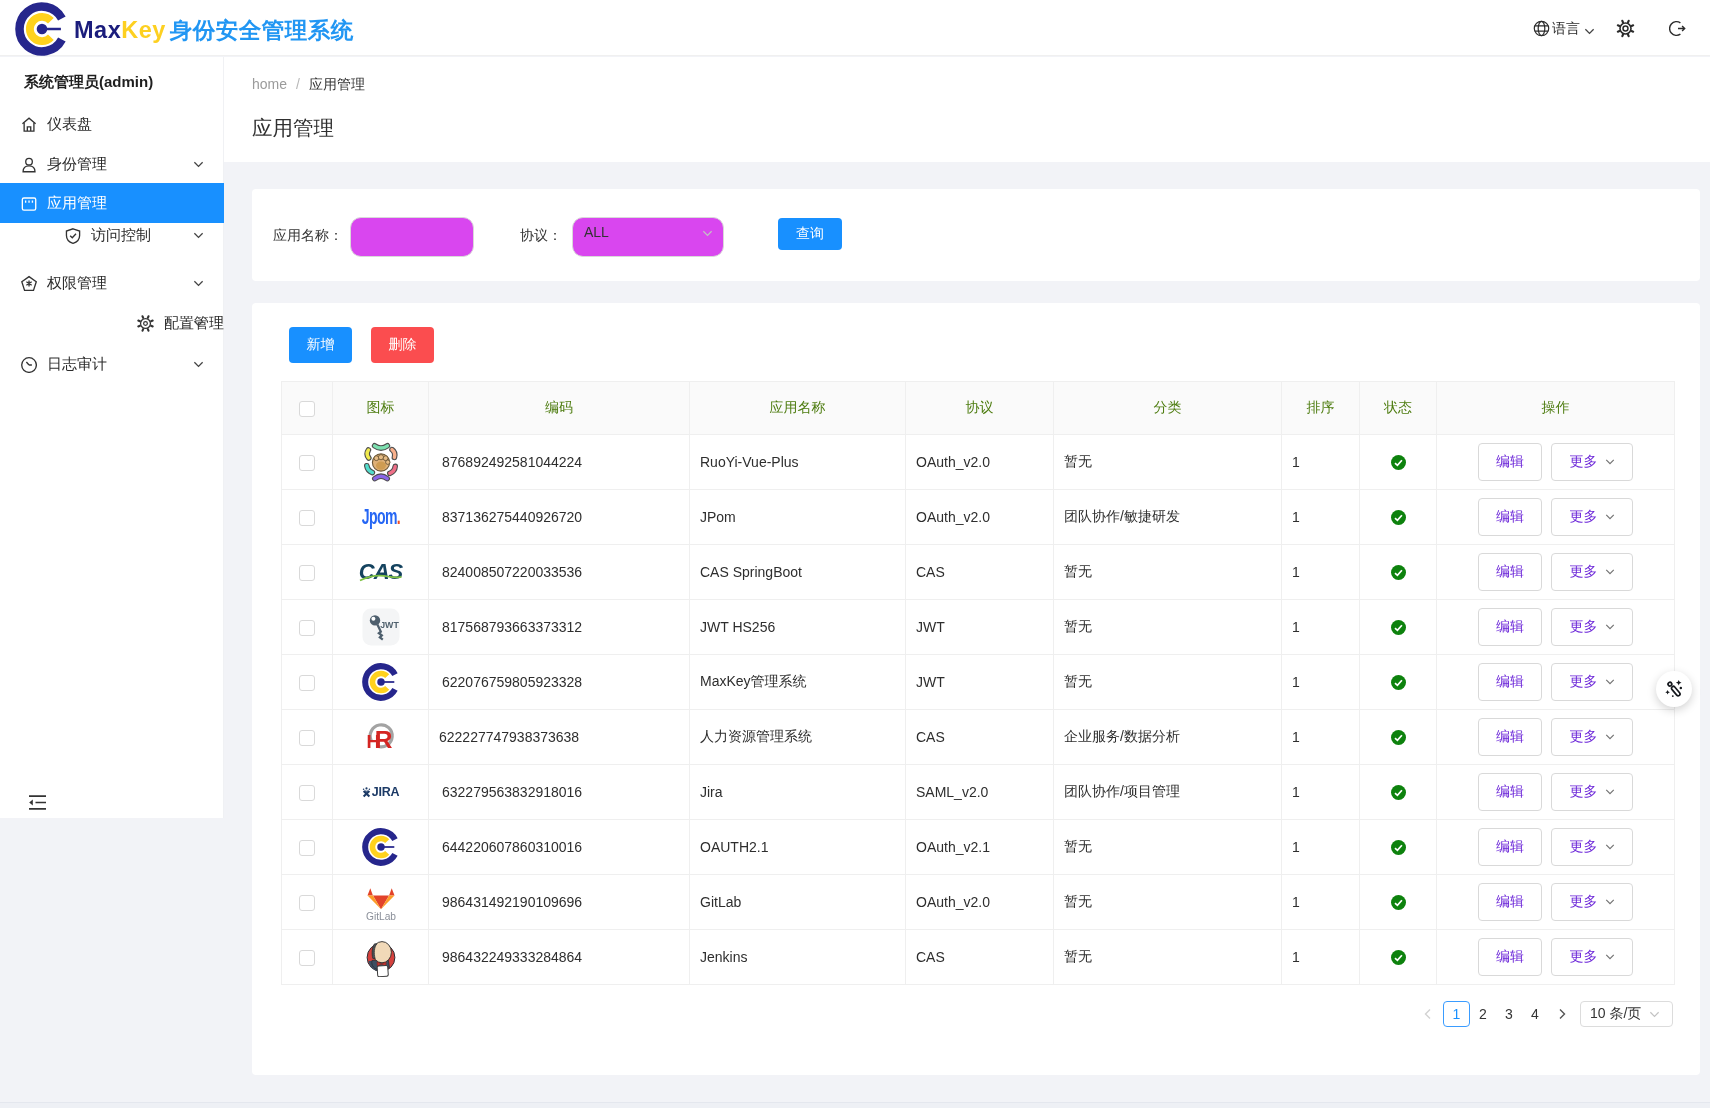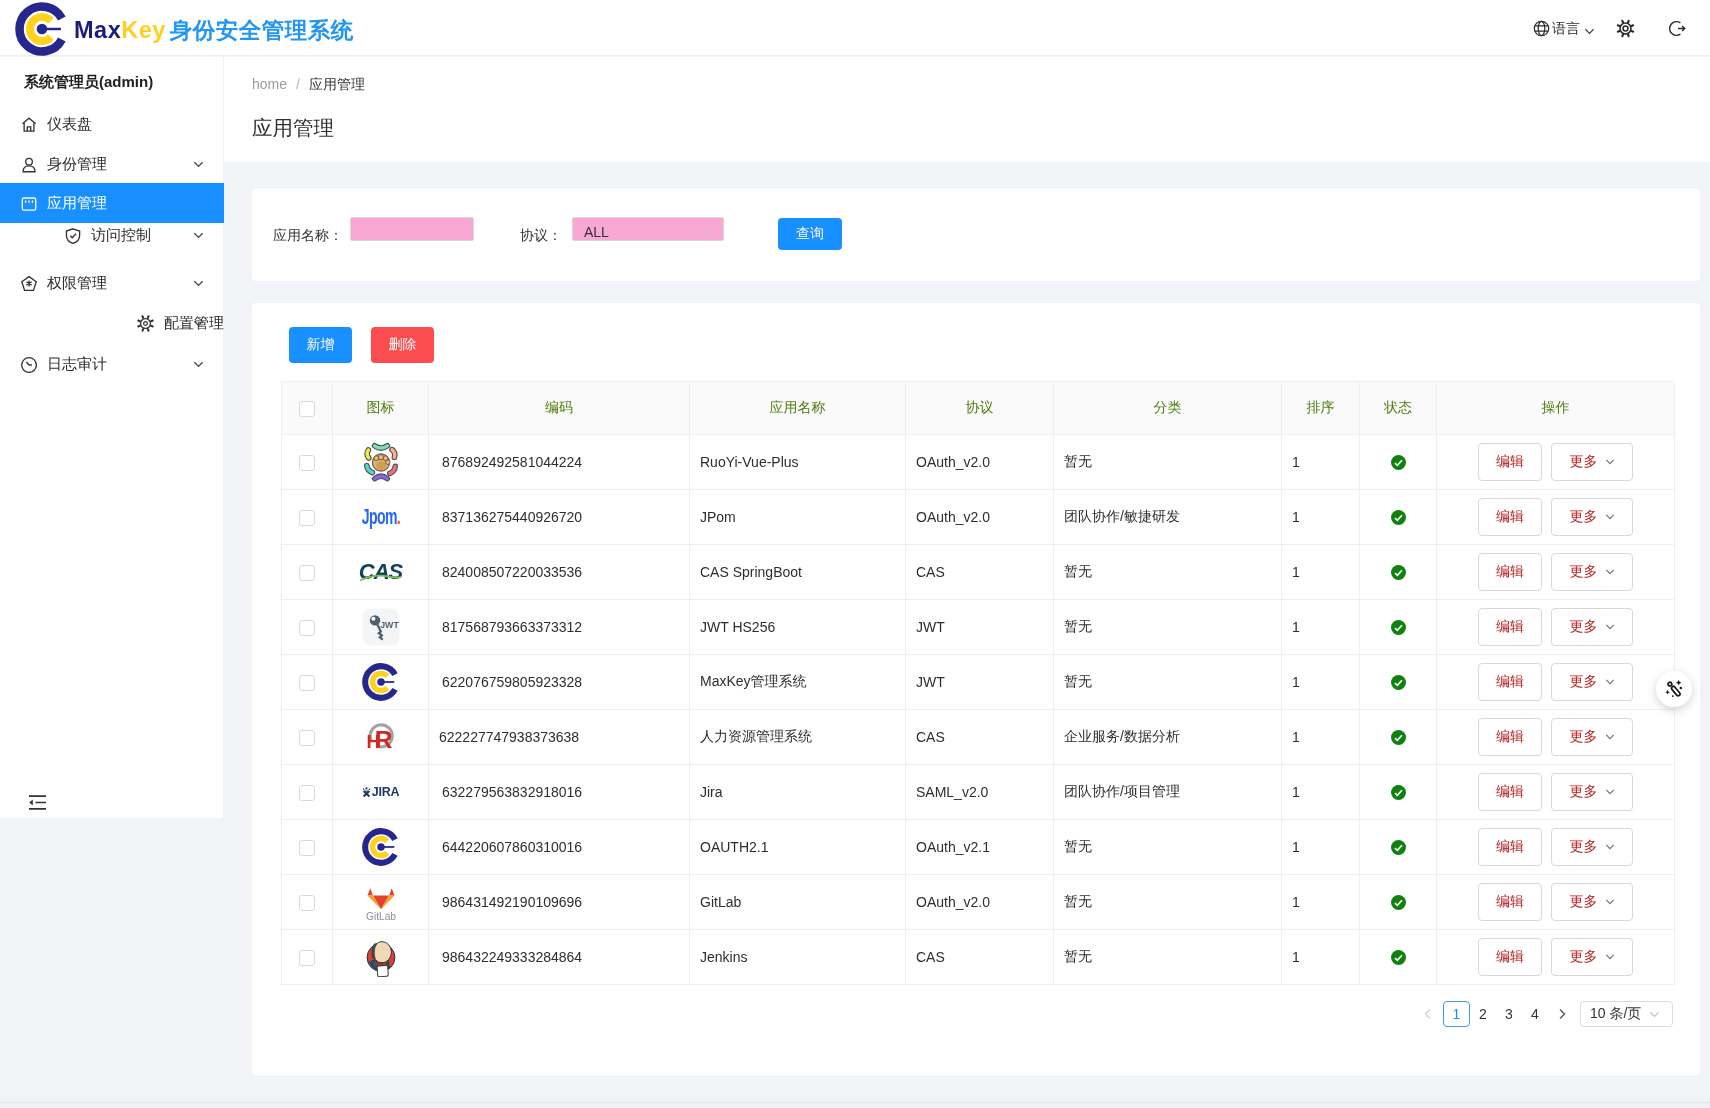--- a/index.html
+++ b/index.html
@@ -20,35 +20,35 @@
 .mitem.sel { background:#1890ff; color:#fff; }
 .pagehead { left:224px; top:57px; width:1486px; height:105px; background:#fff; }
 .crumb { left:28px; top:19px; font-size:14px; }
 .crumb .g1 { color:#9b9b9b; }
 .crumb .sep { color:#b8b8b8; margin:0 9px; }
 .crumb .g2 { color:#333; }
 .ptitle { left:28px; top:57px; font-size:20.5px; font-weight:400; color:#2f2f2f; }
 .card { background:#fff; border-radius:4px; }
 .scard { left:252px; top:189px; width:1448px; height:92px; }
 .flabel { font-size:14px; color:#333; top:38px; white-space:nowrap; }
-.inp { top:28px; height:24px; border:1px solid #d9d9d9; border-radius:2px; background:#f9a8d4; }
+.inp { top:28px; height:40px; border:1px solid #d9d9d9; border-radius:11px; background:#d946ef; }
 .btn { display:flex; align-items:center; justify-content:center; font-size:14px; border-radius:4px; }
 .btn-pri { background:#1890ff; color:#fff; }
 .btn-red { background:#fb4d4f; color:#fff; }
 .tcard { left:252px; top:303px; width:1448px; height:772px; }
 table.grid { position:absolute; left:29px; top:78px; width:1393px; border-collapse:collapse; table-layout:fixed; }
 table.grid th, table.grid td { border:1px solid #efefef; font-weight:normal; font-size:14px; color:#2e2e2e; padding:0; overflow:hidden; }
 table.grid th { background:#fafafa; height:53px; text-align:center; color:#4d7c0f; }
 table.grid td { height:54.8px; padding-left:10px; }
 table.grid td.c { text-align:center; padding-left:0; }
 .ckb { display:inline-block; width:16px; height:16px; border:1px solid #d9d9d9; border-radius:3px; background:#fff; vertical-align:middle; }
 .dot-ok { display:inline-block; width:15px; height:15px; border-radius:50%; background:#0d820d; position:relative; vertical-align:middle; }
 .dot-ok svg { position:absolute; left:3px; top:4px; }
 .opbox { display:flex; align-items:center; justify-content:center; gap:9px; }
-.opbtn { height:38px; border:1px solid #d9d9d9; border-radius:4px; background:#fff; display:flex; align-items:center; justify-content:center; font-size:14px; color:#b91c1c; }
+.opbtn { height:38px; border:1px solid #d9d9d9; border-radius:4px; background:#fff; display:flex; align-items:center; justify-content:center; font-size:14px; color:#6d28d9; }
 .opbtn.e { width:64px; }
 .opbtn.m { width:82px; gap:7px; }
 .icn40 { display:flex; align-items:center; justify-content:center; height:54px; }
 .pgwrap { position:absolute; top:698px; right:27px; height:26px; display:flex; align-items:center; }
 .pgnum { width:26px; height:26px; display:flex; align-items:center; justify-content:center; font-size:14px; color:#333; }
 .pgact { width:27px; height:26px; border:1px solid #3a9cff; border-radius:4px; color:#1890ff; background:#fff; display:flex; align-items:center; justify-content:center; font-size:14px; }
 .pgsel { width:93px; height:26px; border:1px solid #dcdcdc; border-radius:4px; background:#fff; display:flex; align-items:center; font-size:14px; color:#333; margin-left:12px; }
 .floatbtn { left:1656px; top:671px; width:36px; height:36px; border-radius:50%; background:#fff; box-shadow:0 3px 10px rgba(0,0,0,0.18); display:flex; align-items:center; justify-content:center; }
 .botline { left:0; top:1102px; width:1710px; height:6px; background:#eef0f5; border-top:1px solid #e4e7ee; }
 </style>

